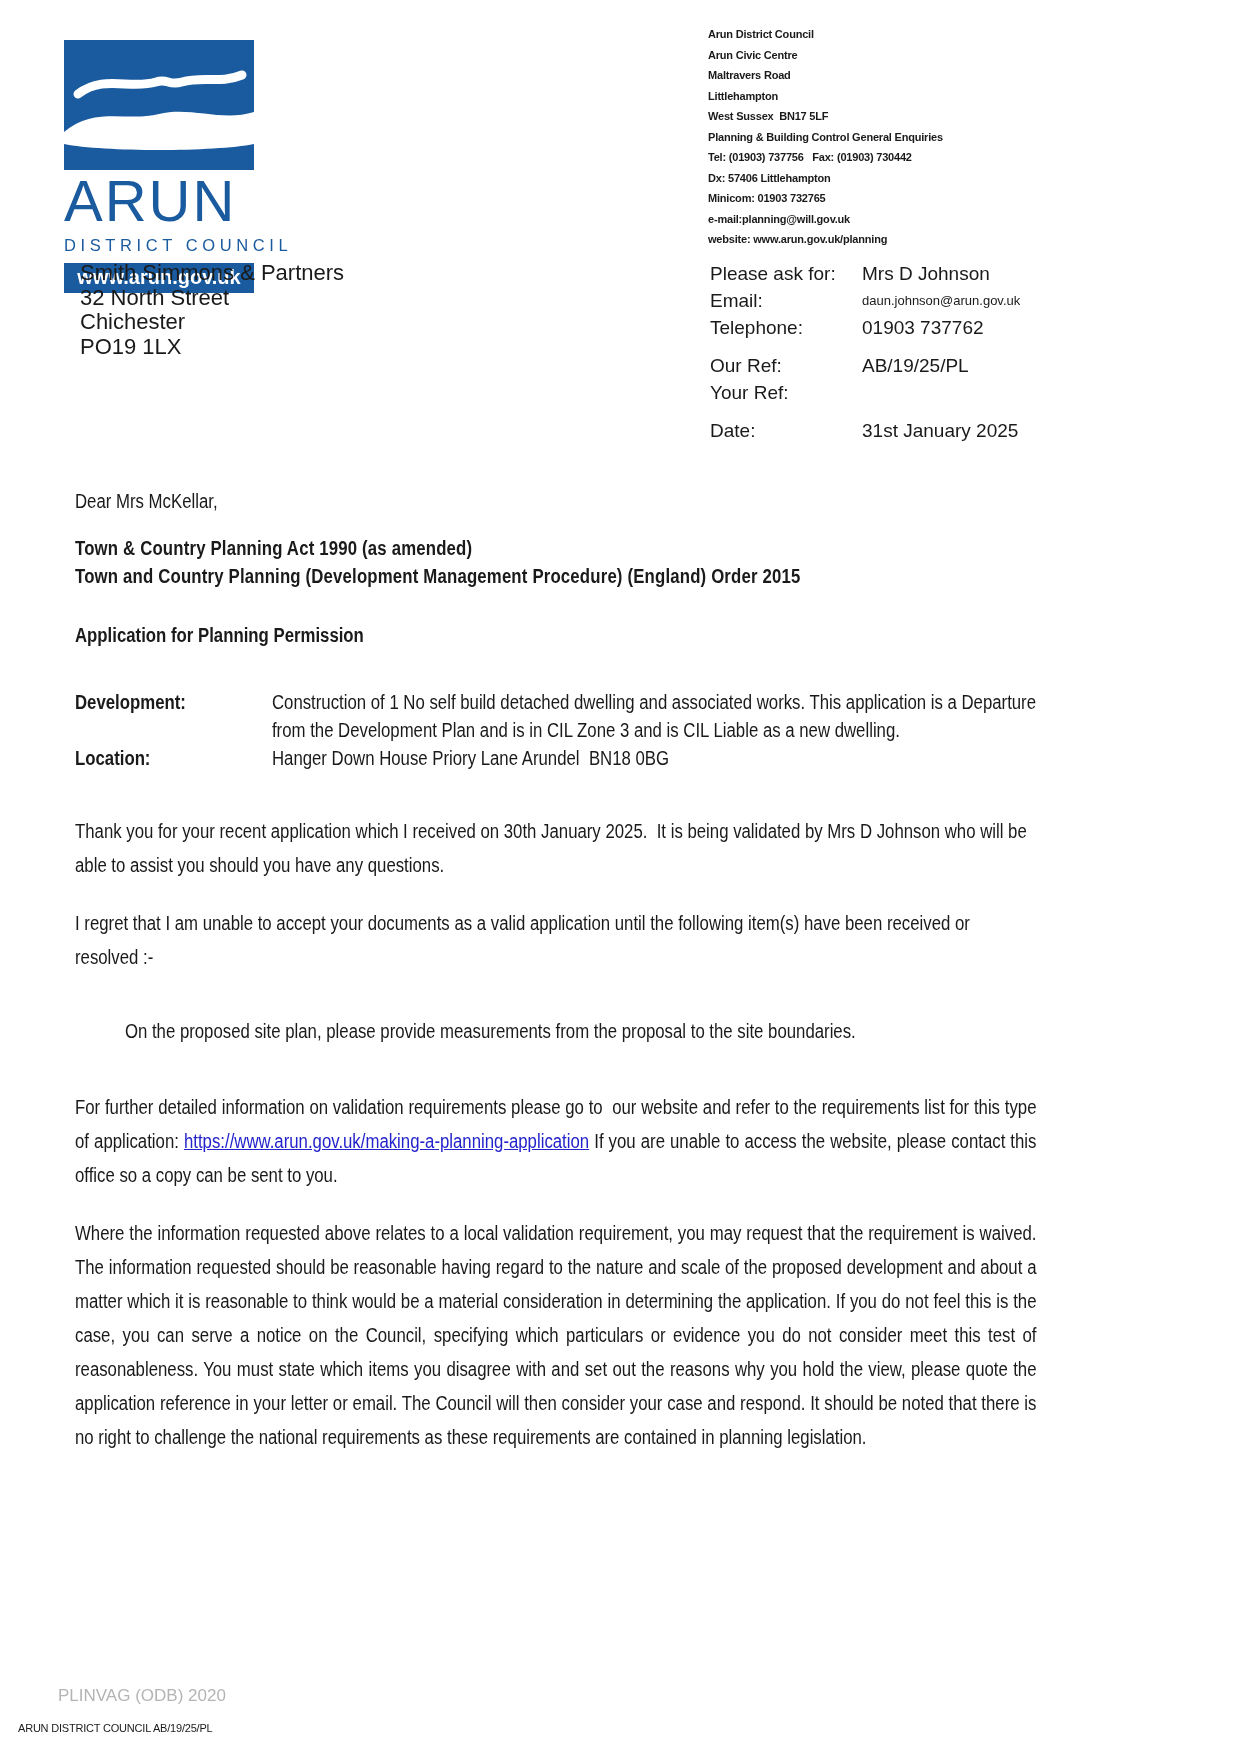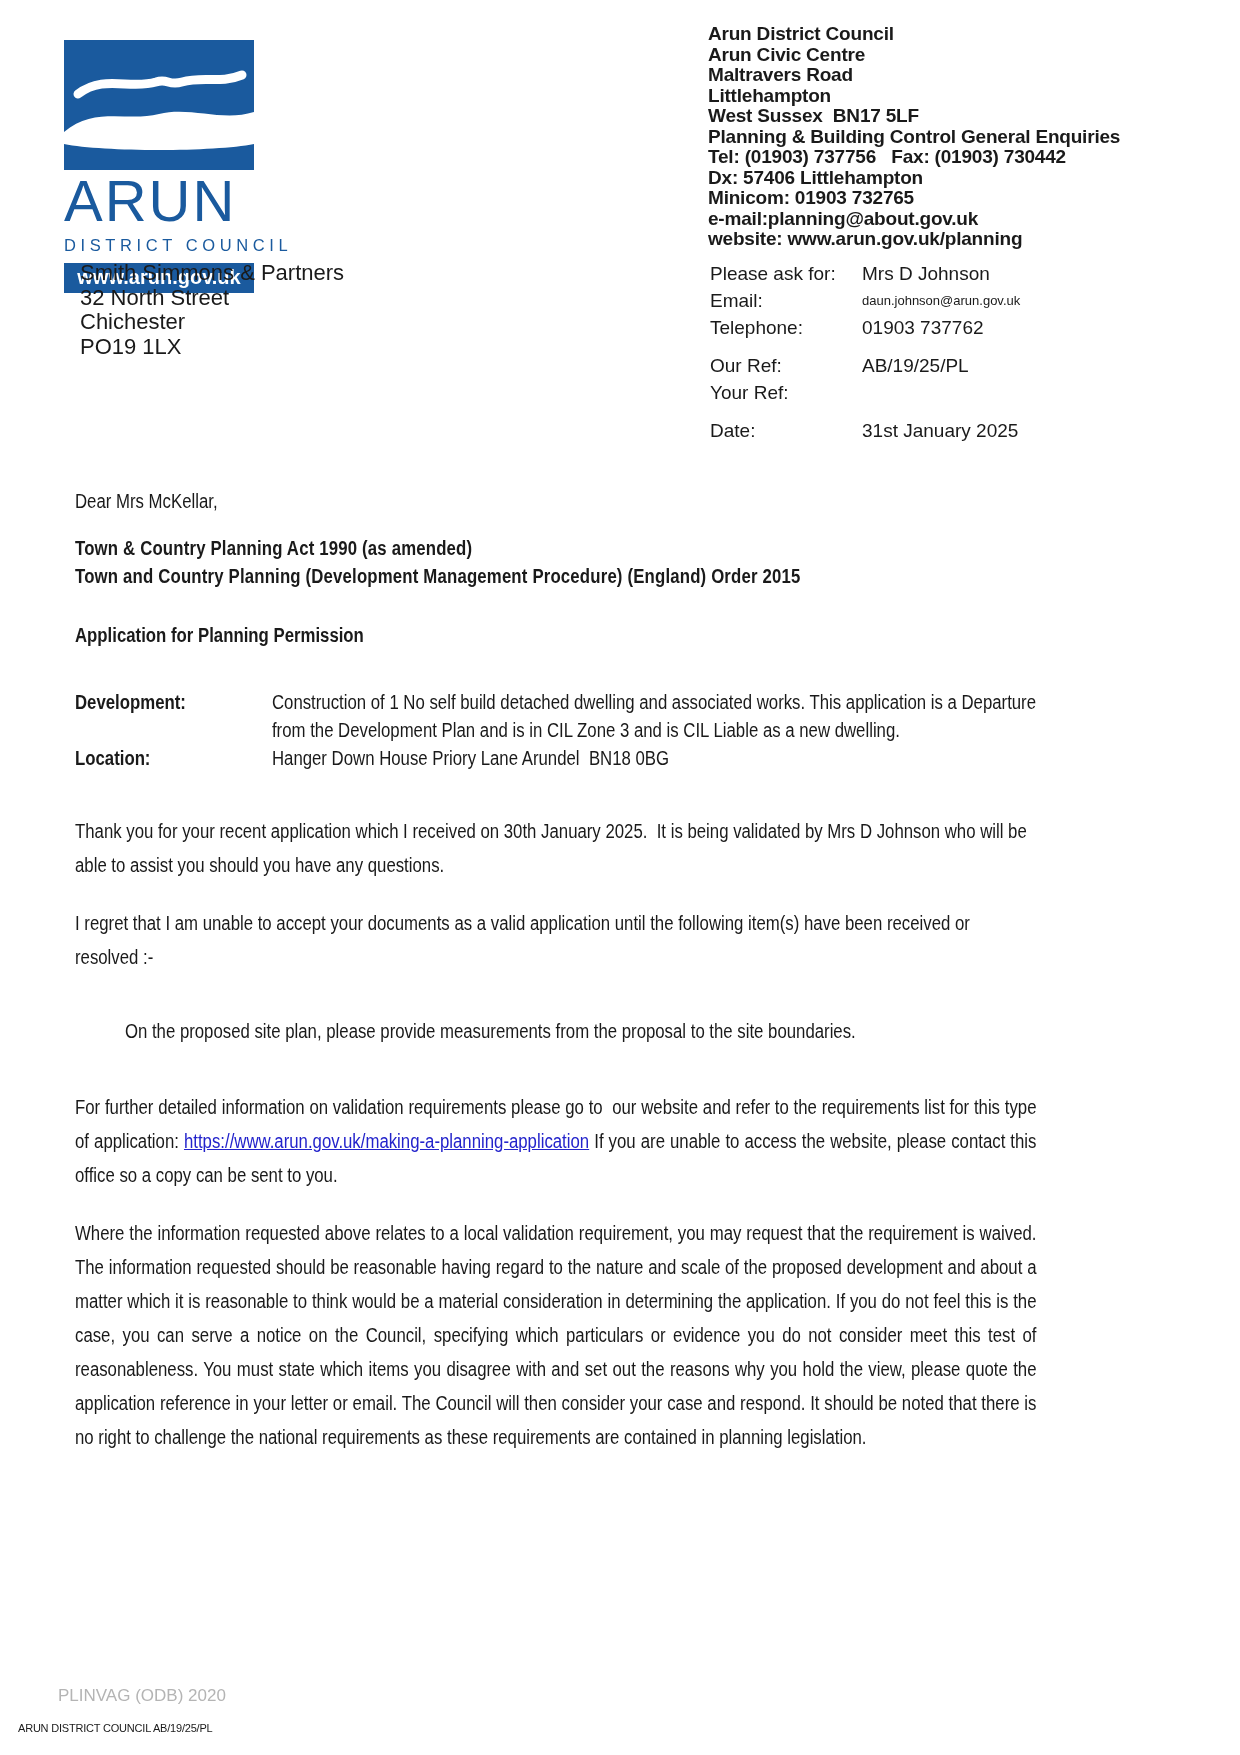--- a/index.html
+++ b/index.html
@@ -8,21 +8,21 @@
   .page { position:relative; width:1240px; height:1755px; background:#fff; overflow:hidden; }
 
   
   .logo-block { position:absolute; left:64px; top:40px; width:190px; }
   .logo-mark { display:block; width:190px; height:130px; }
   .logo-name { color:var(--brand); font-size:58px; font-weight:normal; letter-spacing:2px; line-height:1.0; margin-top:2px; }
   .logo-sub { color:var(--brand); font-size:16.5px; font-weight:normal; letter-spacing:4.6px; margin-top:6px; white-space:nowrap; }
   .logo-webbar { margin-top:8px; background:var(--brand); color:#fff; font-weight:bold; font-size:20px; text-align:center; padding:3px 0 4px; }
 
   
-  .council-address { position:absolute; left:708px; top:24px; width:500px; font-weight:bold; font-size:19px; line-height:20.5px; letter-spacing:-0.2px; }
+  .council-address { position:absolute; left:708px; top:24px; width:500px; font-weight:bold; font-size:11px; line-height:20.5px; letter-spacing:-0.2px; }
   .council-address div { white-space:pre-wrap; }
 
   
   .recipient { position:absolute; left:80px; top:261px; font-size:22px; line-height:24.5px; }
 
   
   .contact-block { position:absolute; left:710px; top:260px; width:470px; font-size:19px; }
   .contact-row { display:flex; line-height:27px; }
   .contact-row.gap { margin-top:11px; }
   .contact-label { width:152px; flex:0 0 152px; }
@@ -74,21 +74,21 @@
   <div class="council-address">
     <div>Arun District Council</div>
     <div>Arun Civic Centre</div>
     <div>Maltravers Road</div>
     <div>Littlehampton</div>
     <div>West Sussex  BN17 5LF</div>
     <div>Planning &amp; Building Control General Enquiries</div>
     <div>Tel: (01903) 737756   Fax: (01903) 730442</div>
     <div>Dx: 57406 Littlehampton</div>
     <div>Minicom: 01903 732765</div>
-    <div>e-mail:planning@about.gov.uk</div>
+    <div>e-mail:planning@will.gov.uk</div>
     <div>website: www.arun.gov.uk/planning</div>
   </div>
 
   <div class="recipient">
     <div>Smith Simmons &amp; Partners</div>
     <div>32 North Street</div>
     <div>Chichester</div>
     <div>PO19 1LX</div>
   </div>
 

